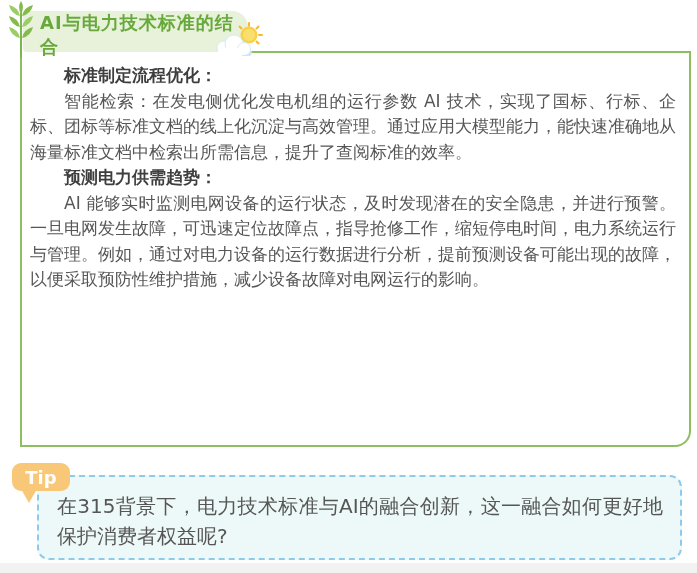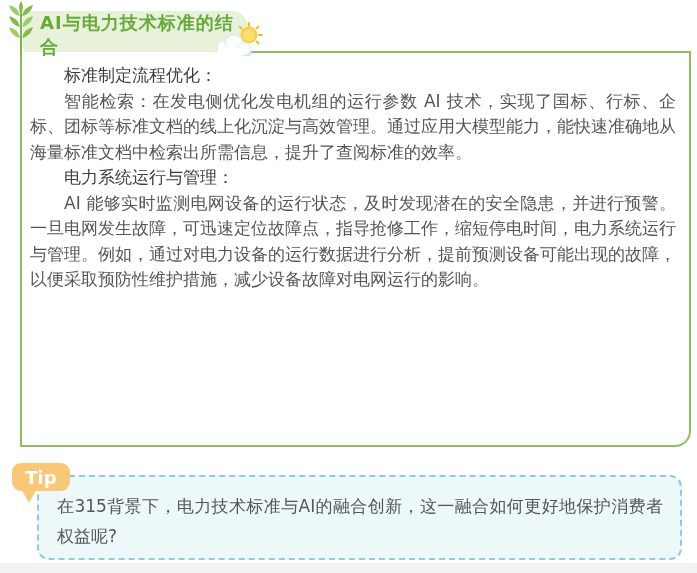--- a/index.html
+++ b/index.html
@@ -14,40 +14,40 @@
     border-radius:0 0 16px 0;background:#ffffff;z-index:1;
   }
   .top-border-line{
     position:absolute;left:246px;top:51px;width:443px;height:2px;background:#8fbe62;z-index:1;
   }
   .article{
     position:absolute;left:30px;top:63px;width:646px;z-index:2;
     font-size:17px;line-height:25.5px;color:#565656;text-align:justify;
   }
   .article p{margin:0;text-indent:2em;}
-  .article p.h{font-weight:normal;color:#3e3e3e;}
+  .article p.h{font-weight:bold;color:#3e3e3e;}
   
   .header-pill{
     position:absolute;left:23px;top:11px;width:225px;height:41px;
     background:#e8f1da;border-radius:4px 16px 16px 4px;z-index:3;
     display:flex;align-items:flex-start;
   }
   .header-title{
     padding-left:17px;font-size:18px;font-weight:bold;color:#68a93c;letter-spacing:1px;
   }
   .wheat-wrap{position:absolute;left:6px;top:0px;z-index:5;width:30px;height:58px;}
   .suncloud-wrap{position:absolute;left:212px;top:22px;z-index:4;width:54px;height:36px;}
   
   .tip-box{
     position:absolute;left:37px;top:475px;width:641px;height:81px;
     background:#edf9f8;border:2px dashed #8fcbe8;border-radius:12px;z-index:1;
   }
   .tip-text{
     position:absolute;left:18px;top:14px;width:606px;margin:0;
-    font-size:17px;line-height:30px;color:#565656;text-align:justify;
+    font-size:20px;line-height:30px;color:#565656;text-align:justify;
   }
   .tip-badge{
     position:absolute;left:12px;top:463px;width:58px;height:28px;z-index:3;
     background:#f8c878;border-radius:9px;display:flex;align-items:center;justify-content:center;
     color:#ffffff;font-weight:bold;font-size:18px;
   }
   .tip-badge-tail{
     position:absolute;left:21px;top:489px;width:0;height:0;z-index:2;
     border-left:8px solid transparent;border-right:8px solid transparent;
     border-top:14px solid #f8c878;
@@ -100,21 +100,21 @@
         <circle cx="32" cy="27" r="6.5"></circle>
         <rect x="6" y="26" width="32" height="8" rx="4" stroke="none"></rect>
       </g>
       <path d="M30 33 Q38 33 38 28 Q42 31 38 34 L30 34 Z" fill="#cfe6f4"></path>
     </svg>
   </div>
 
   <div class="article">
     <p class="h">标准制定流程优化：</p>
     <p class="b">智能检索：在发电侧优化发电机组的运行参数 AI 技术，实现了国标、行标、企标、团标等标准文档的线上化沉淀与高效管理。通过应用大模型能力，能快速准确地从海量标准文档中检索出所需信息，提升了查阅标准的效率。</p>
-    <p class="h">电力系统运行与管理：</p>
+    <p class="h">预测电力供需趋势：</p>
     <p class="b">AI 能够实时监测电网设备的运行状态，及时发现潜在的安全隐患，并进行预警。一旦电网发生故障，可迅速定位故障点，指导抢修工作，缩短停电时间，电力系统运行与管理。例如，通过对电力设备的运行数据进行分析，提前预测设备可能出现的故障，以便采取预防性维护措施，减少设备故障对电网运行的影响。</p>
   </div>
 
   <div class="tip-box">
     <p class="tip-text">在315背景下，电力技术标准与AI的融合创新，这一融合如何更好地保护消费者权益呢?</p>
   </div>
   <div class="tip-badge-tail"></div>
   <div class="tip-badge">
     <span>Tip</span>
   </div>

